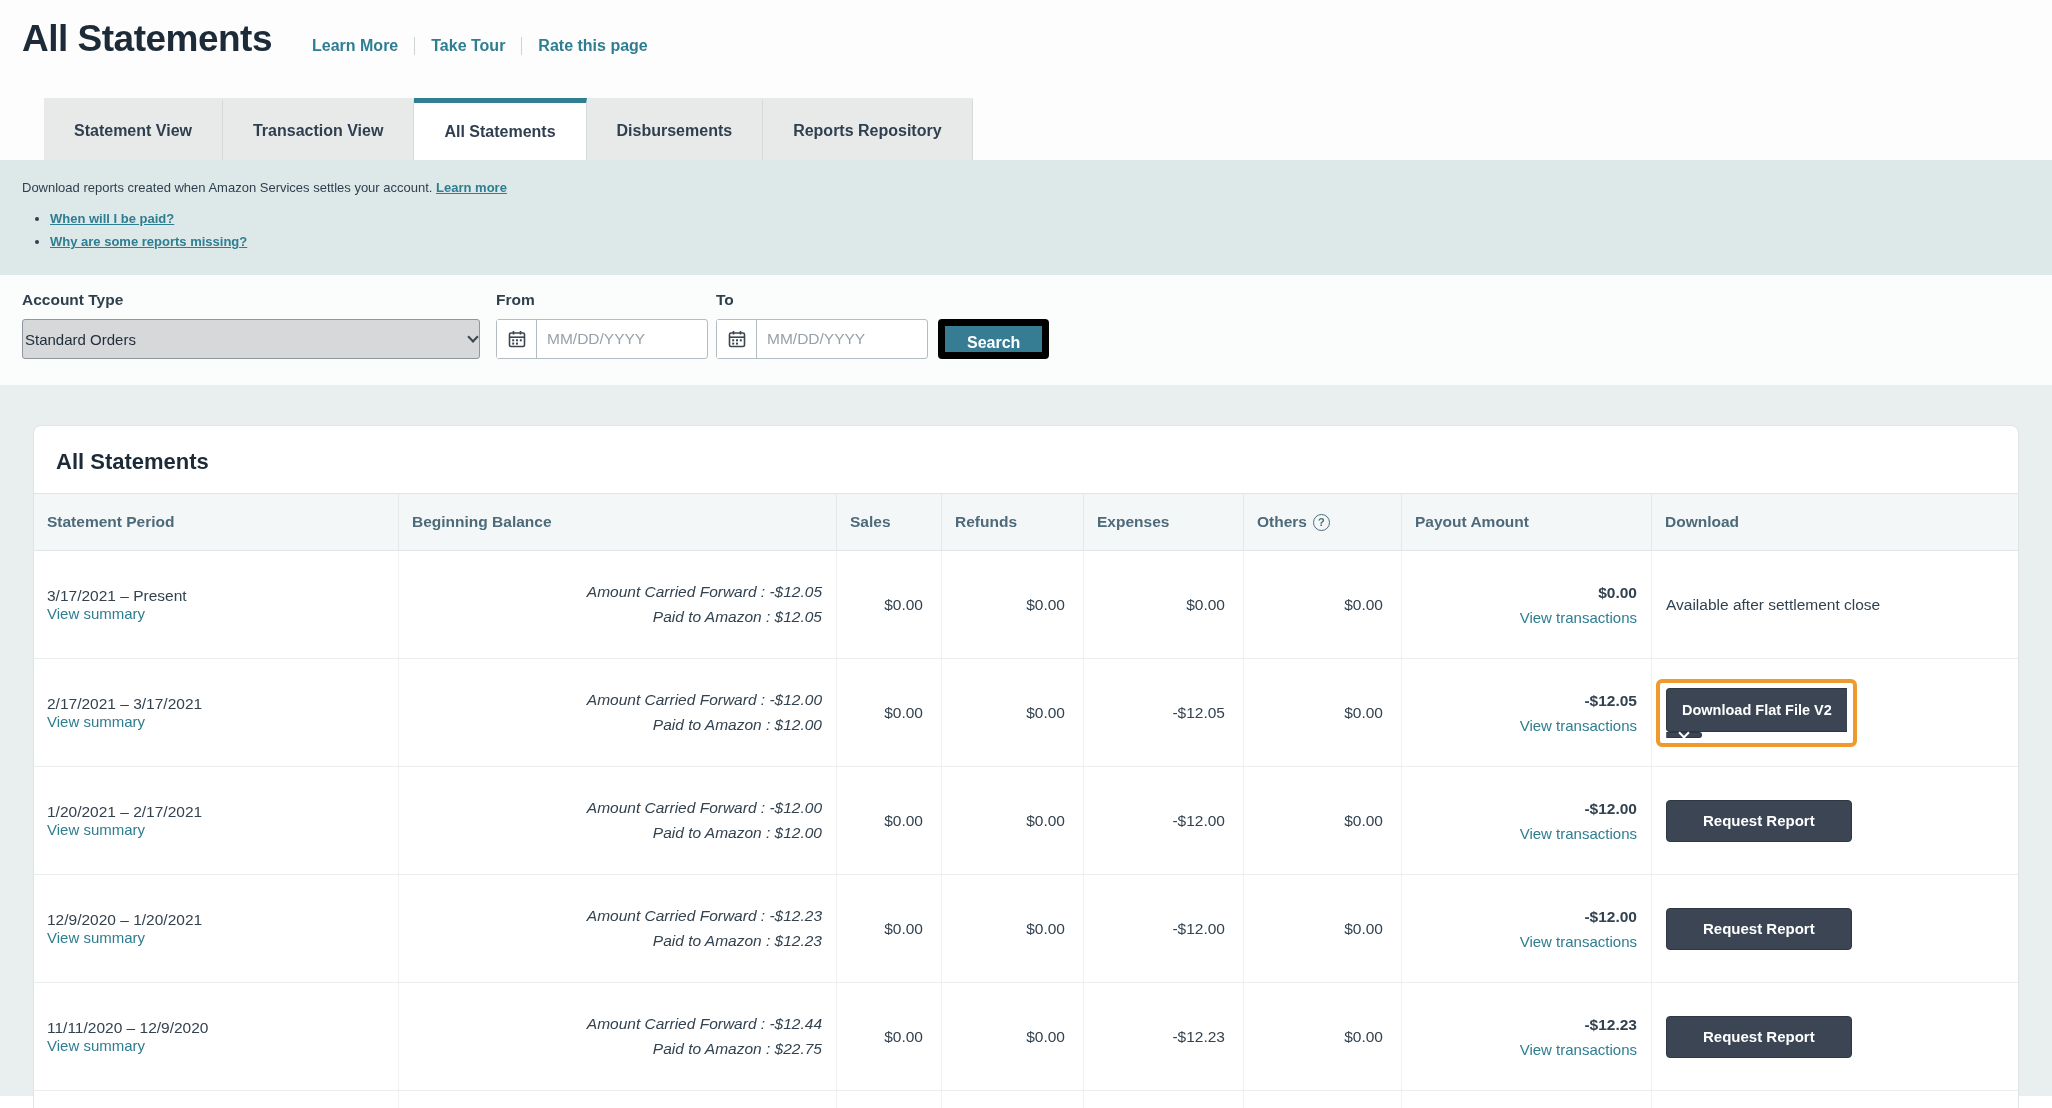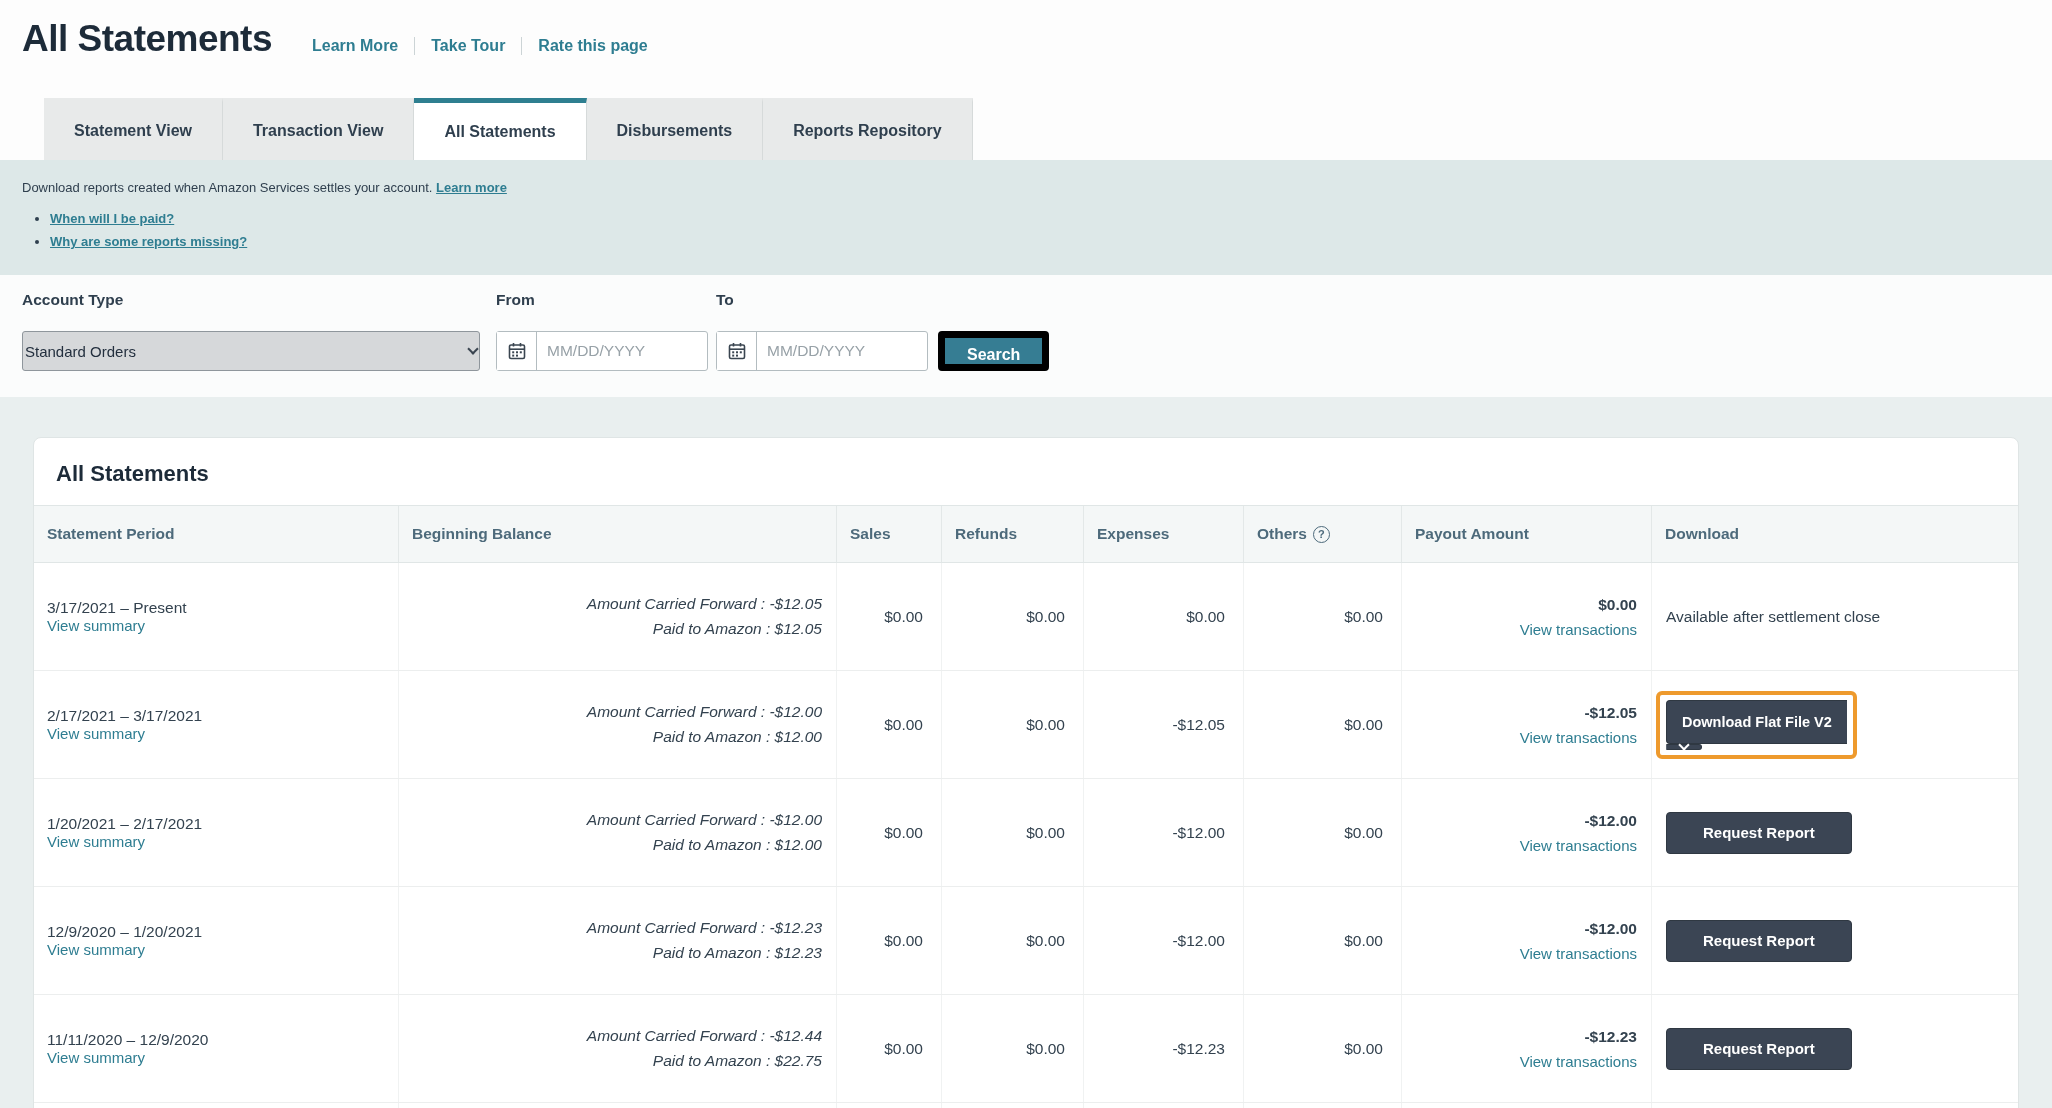--- a/index.html
+++ b/index.html
@@ -22,21 +22,21 @@
   .tab.active { background:#ffffff; border-top:5px solid #2e7f90; }
 
   
   .banner { background:#dde8e8; padding:20px 30px 18px 22px; font-size:13px; color:#2f3f4e; }
   .banner a { color:#2e7d91; font-weight:700; text-decoration:underline; cursor:pointer; }
   .banner ul { margin:16px 0 0 28px; }
   .banner li { margin-bottom:8px; }
 
   
   .filters { background:#fbfcfc; padding:16px 0 26px 22px; display:flex; align-items:flex-end; }
-  .fgroup label { display:block; font-size:15.5px; font-weight:700; color:#2f3f4e; margin-bottom:22px; }
+  .fgroup label { display:block; font-size:15.5px; font-weight:700; color:#2f3f4e; margin-bottom:10px; }
   .select-box { width:458px; height:40px; background:#d6d8da; border:1px solid #8f969c; border-radius:3px;
                 display:flex; align-items:center; justify-content:space-between; padding:0 2px; cursor:pointer; }
   .select-box .sel-label { font-size:15px; color:#232f3e; }
   .chev { width:8px; height:8px; border-right:2px solid #3a4550; border-bottom:2px solid #3a4550;
           transform:rotate(45deg); margin-top:-4px; }
   .date-group { margin-left:16px; }
   .date-box { width:212px; height:40px; background:#fff; border:1px solid #b3bcc0; border-radius:3px; display:flex; }
   .cal-btn { width:40px; display:flex; align-items:center; justify-content:center; border-right:1px solid #b3bcc0; cursor:pointer; background:#fff; border-top:none; border-bottom:none; border-left:none; }
   .date-box input { flex:1; border:none; outline:none; padding:0 10px; font-size:15.5px; font-family:"Liberation Sans", sans-serif; color:#ec4899; min-width:0; background:transparent; }
   .date-box input::placeholder { color:#97a1a7; }

